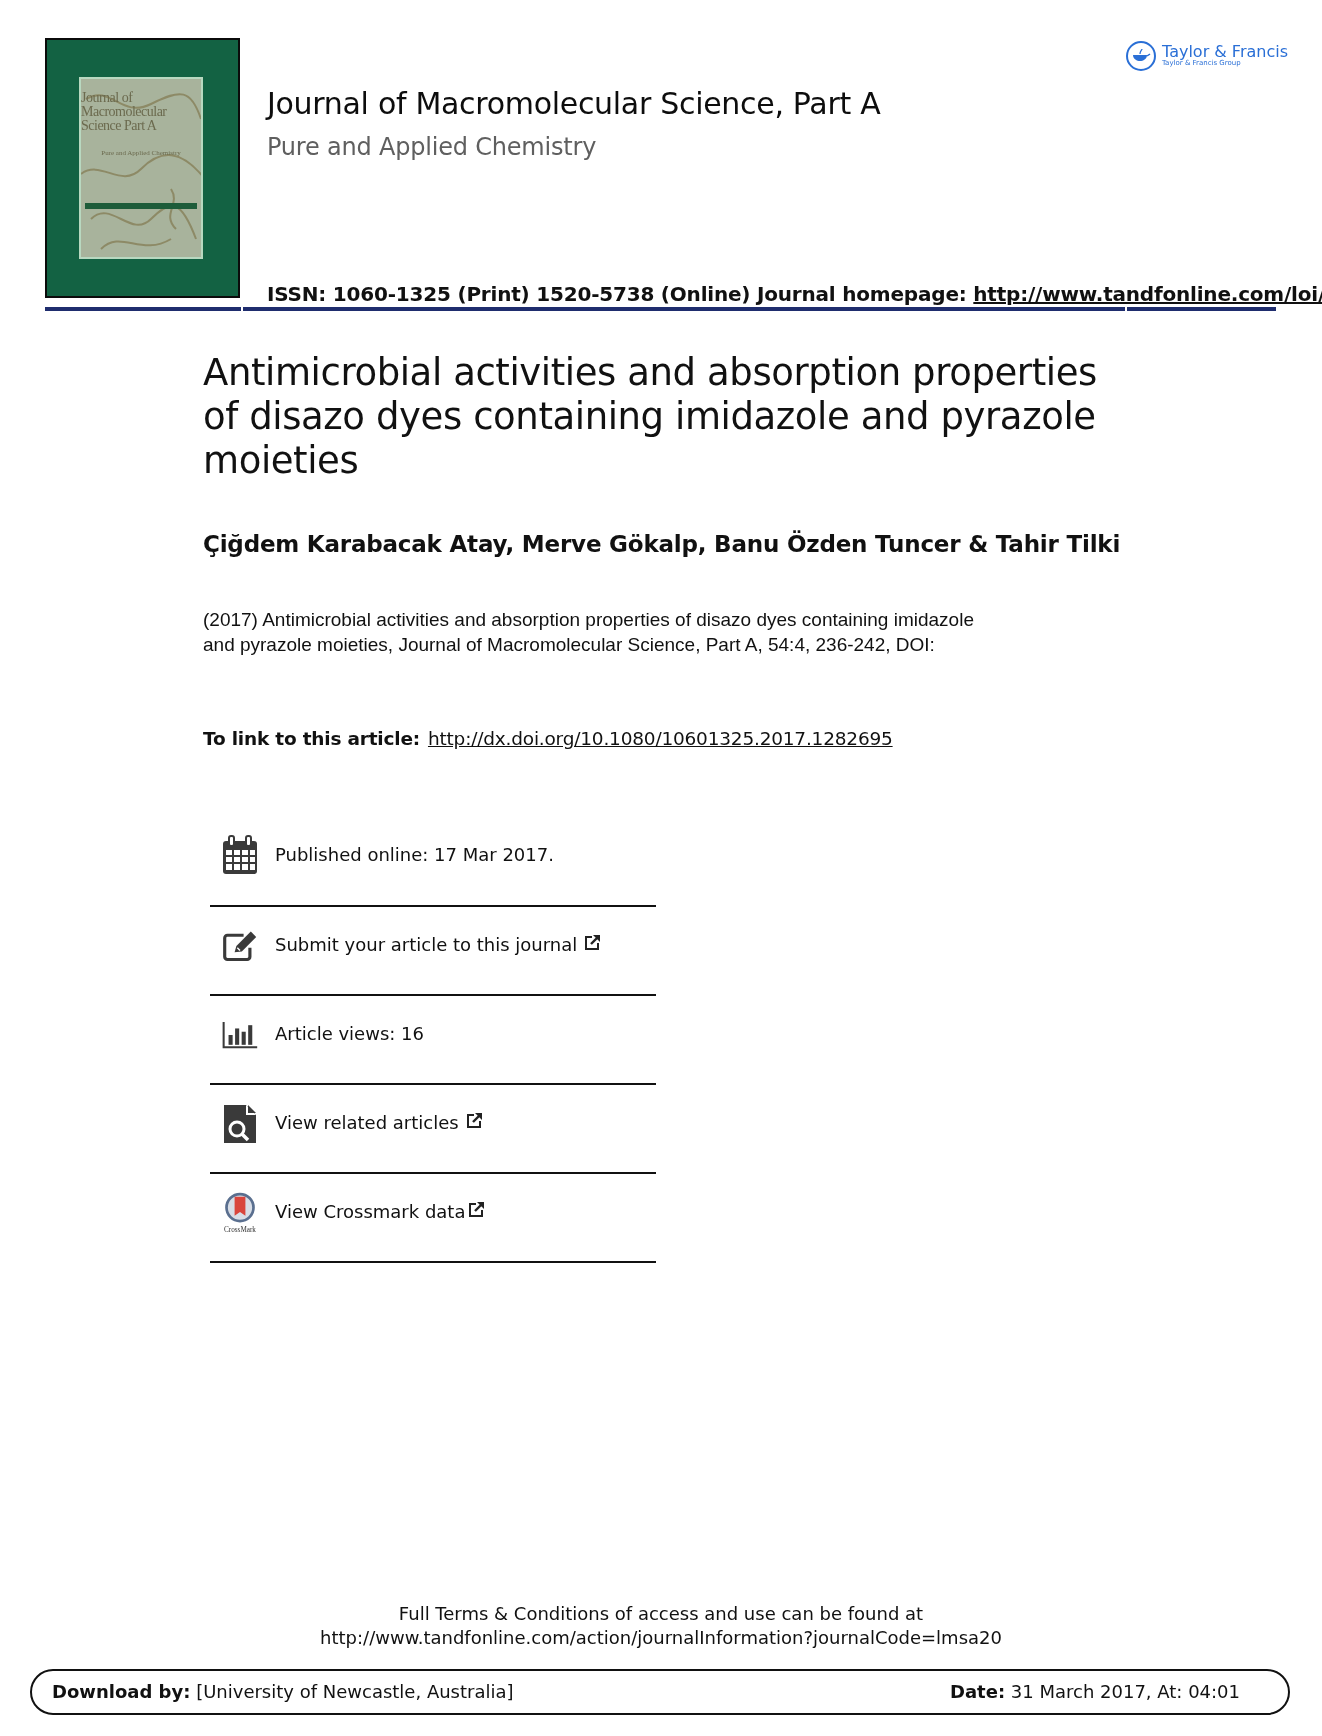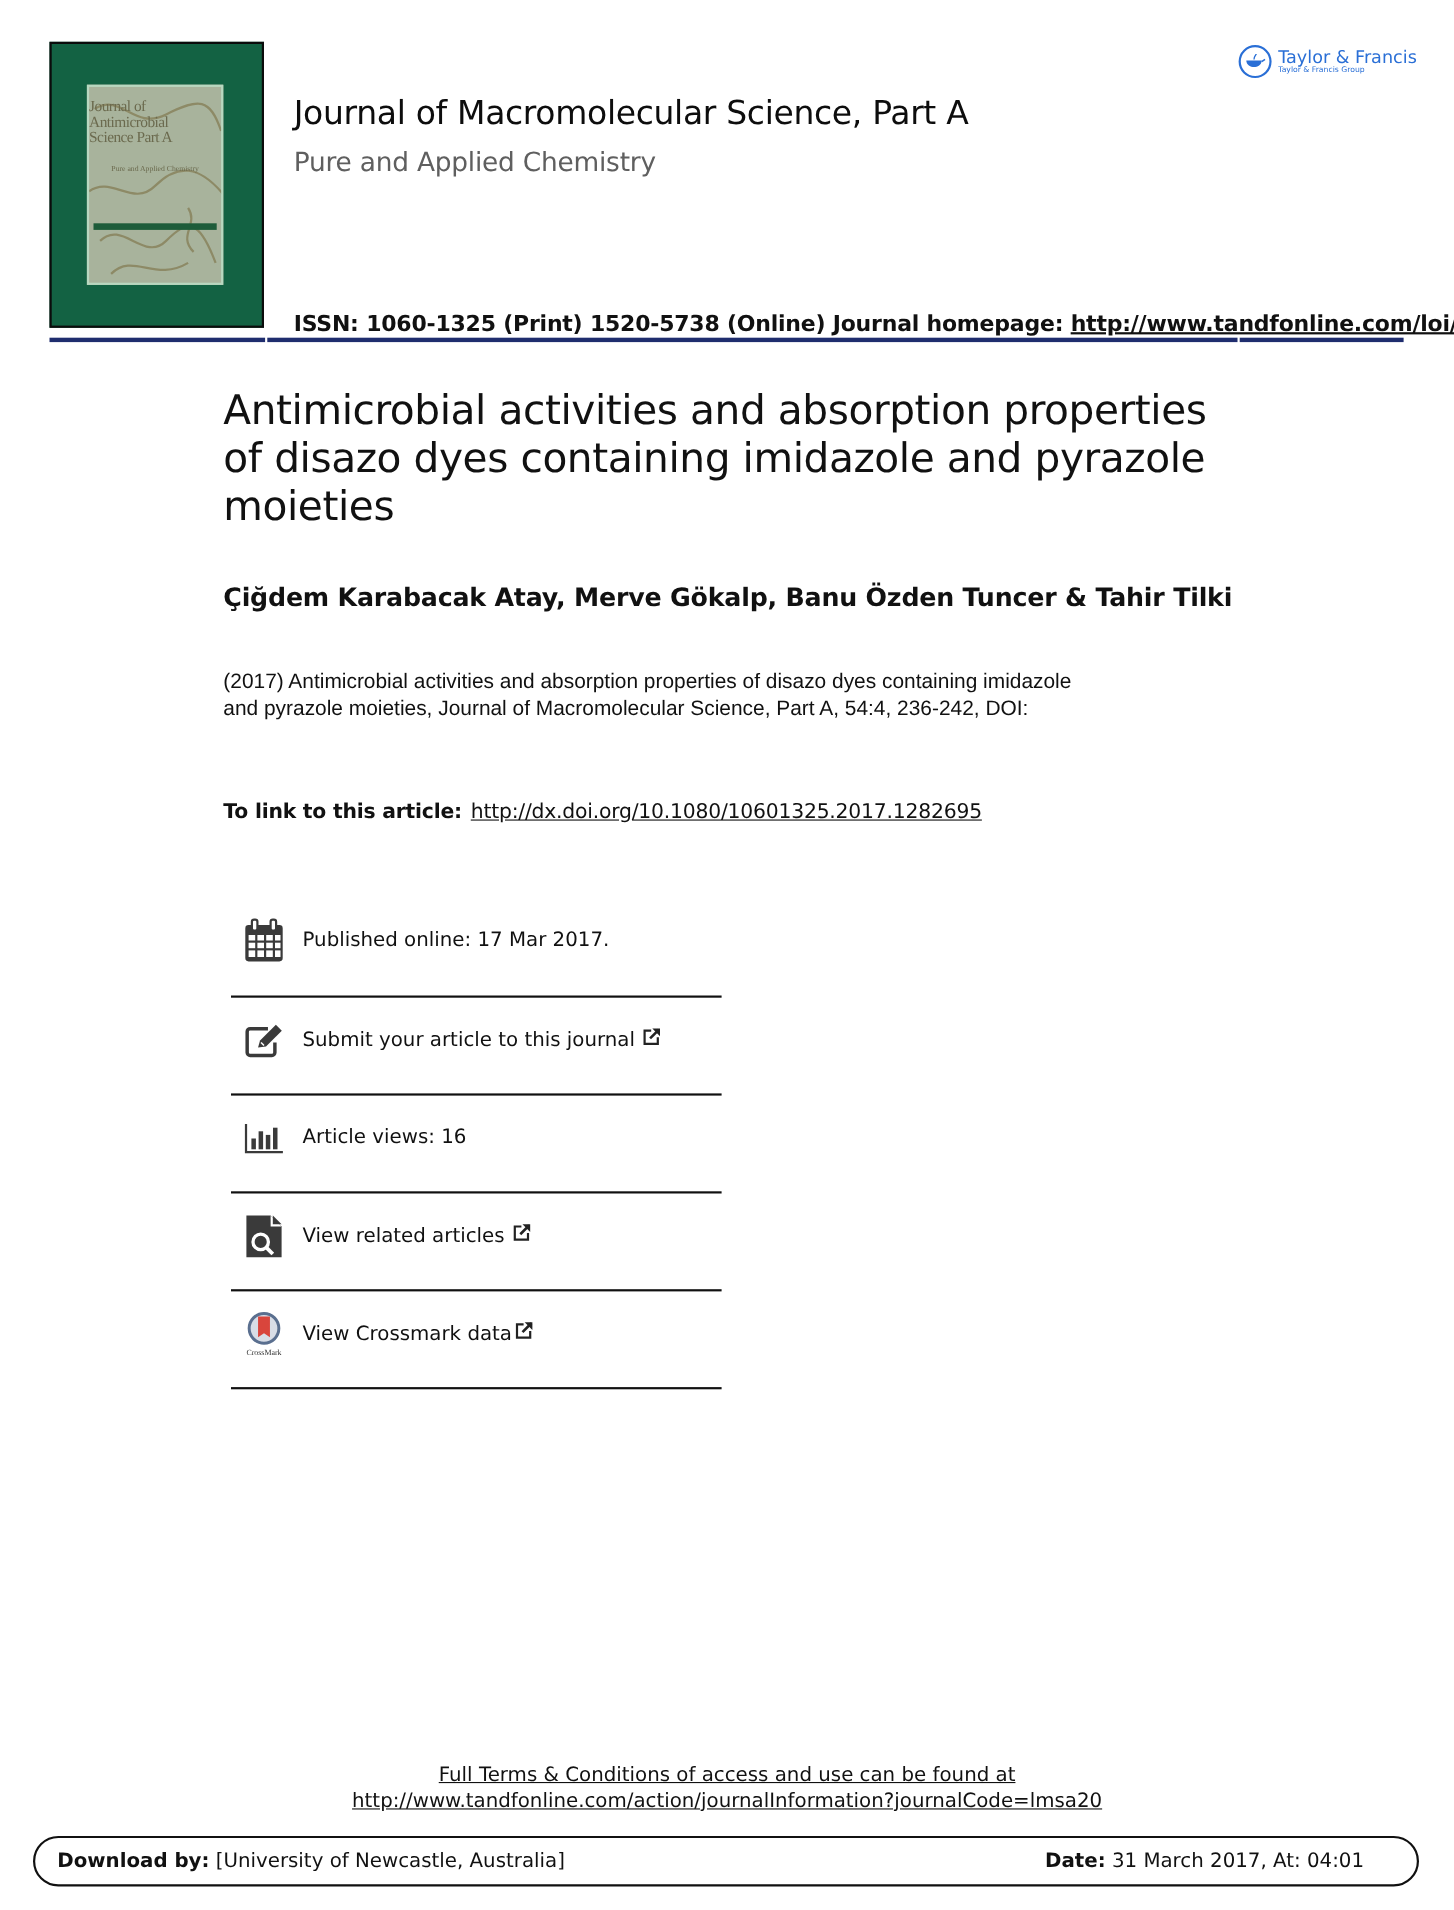--- a/index.html
+++ b/index.html
@@ -72,21 +72,21 @@
   
   .info { left: 210px; top: 818px; width: 446px; }
   .info-row { position: relative; height: 89px; border-bottom: 2px solid #111; box-sizing: border-box; }
   .info-row .icon { position: absolute; left: 12px; top: 18px; width: 36px; height: 42px; }
   .info-row .label { position: absolute; left: 65px; top: 27px; font-size: 18px; color: #111; white-space: nowrap; }
   .ext { display: inline-block; margin-left: 6px; vertical-align: -1px; }
   .info-row.first .icon { top: 16px; }
   .info-row.first .label { top: 26px; }
 
   
-  .terms { left: 0; width: 1322px; top: 1602px; text-align: center; font-size: 18px; line-height: 24px; color: #111; text-decoration: underline; }
+  .terms { left: 0; width: 1322px; top: 1602px; text-align: center; font-size: 18px; line-height: 24px; color: #111; }
   .download-box {
     left: 30px; top: 1669px; width: 1260px; height: 46px;
     border: 2px solid #111; border-radius: 23px; box-sizing: border-box;
   }
   .dl-left { position: absolute; left: 20px; top: 10px; font-size: 18px; white-space: nowrap; }
   .dl-right { position: absolute; right: 48px; top: 10px; font-size: 18px; white-space: nowrap; }
   .bold { font-weight: bold; }
 </style>
 </head>
 <body>
@@ -95,21 +95,21 @@
   <div class="cover-inner">
     <svg class="cover-squiggle" width="124" height="182" viewBox="0 0 124 182">
       <path d="M5 20 C30 5, 40 40, 70 25 S110 10, 120 40" stroke="#8d8a66" stroke-width="2" fill="none"></path>
       <path d="M0 95 C20 80, 40 110, 60 90 S100 70, 124 100" stroke="#8d8a66" stroke-width="2" fill="none"></path>
       <path d="M10 140 C30 120, 50 160, 70 140 S100 120, 115 160" stroke="#8d8a66" stroke-width="2" fill="none"></path>
       <path d="M20 170 C40 150, 60 178, 90 160" stroke="#8d8a66" stroke-width="2" fill="none"></path>
       <path d="M90 110 C100 125, 80 135, 95 150" stroke="#8d8a66" stroke-width="2" fill="none"></path>
     </svg>
     <div class="cover-title">
       <div>Journal of</div>
-      <div>Antimicrobial</div>
+      <div>Macromolecular</div>
       <div>Science Part A</div>
     </div>
     <div class="cover-sub">Pure and Applied Chemistry</div>
     <div class="cover-band"></div>
   </div>
 </div>
 
 <div class="abs tf-logo">
   <div class="tf-circle">
     <svg width="20" height="16" viewBox="0 0 20 16">

